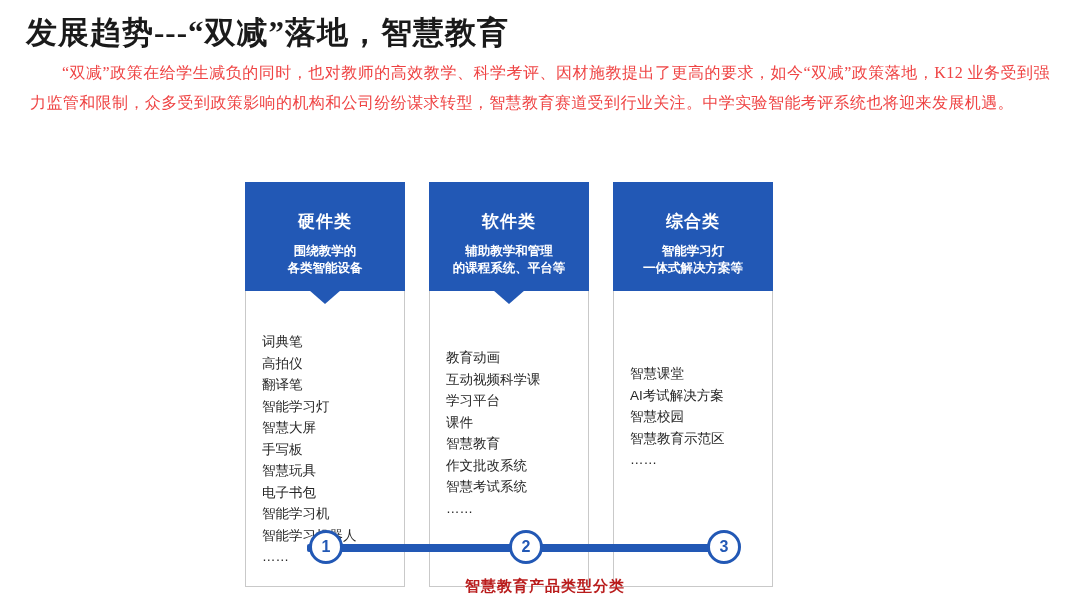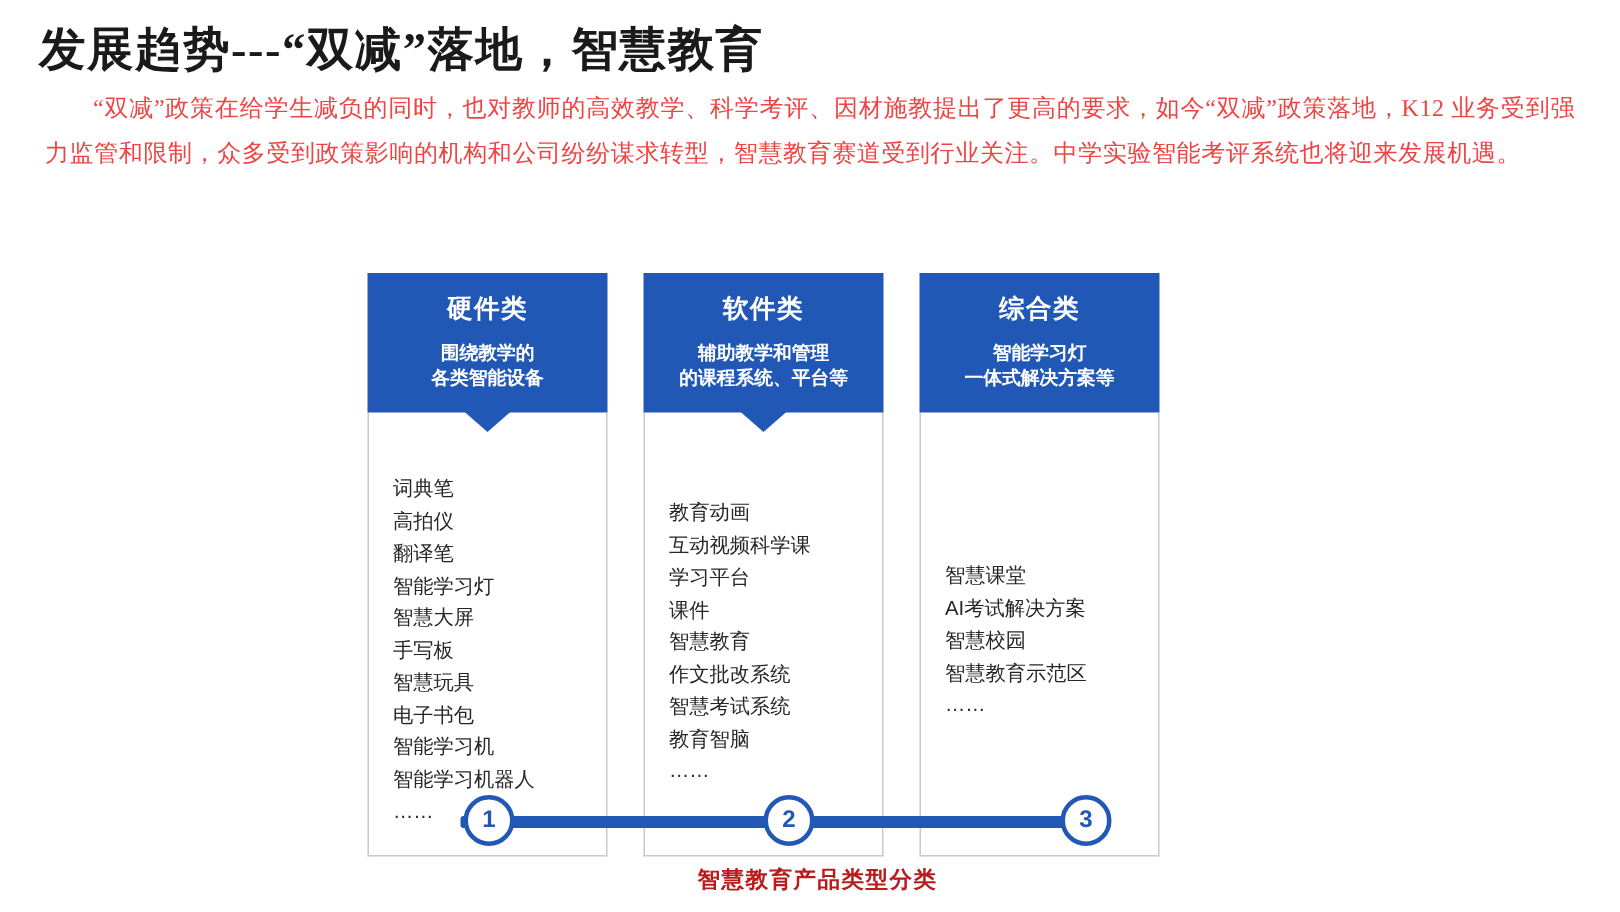--- a/index.html
+++ b/index.html
@@ -72,20 +72,21 @@
     color: #ffffff;
     text-align: center;
     padding: 12px 6px 14px 6px;
     position: relative;
   }
   .col-header .col-title {
     font-size: 17px;
     font-weight: bold;
     letter-spacing: 1px;
     margin-bottom: 10px;
+    margin-top: 16px;
   }
   .col-header .col-sub {
     font-size: 12.5px;
     font-weight: bold;
     line-height: 17px;
   }
   .col-header .notch {
     position: absolute;
     left: 50%;
     bottom: -13px;
@@ -101,21 +102,21 @@
     border: 1px solid #c9c9c9;
     border-top: none;
     height: 296px;
     padding: 40px 14px 10px 16px;
     box-sizing: border-box;
     font-size: 13.5px;
     line-height: 21.5px;
     color: #262626;
   }
   .col-body.pad-more { padding-top: 56px; }
-  .col-body.pad-most { padding-top: 98px; }
+  .col-body.pad-most { padding-top: 72px; }
   .col-body div { white-space: nowrap; }
 
   
   .connector {
     position: absolute;
     left: 62px;
     top: 362px;
     width: 418px;
     height: 8px;
     background: #2258b5;
@@ -194,21 +195,20 @@
         <div class="notch"></div>
       </div>
       <div class="col-body pad-more">
         <div>教育动画</div>
         <div>互动视频科学课</div>
         <div>学习平台</div>
         <div>课件</div>
         <div>智慧教育</div>
         <div>作文批改系统</div>
         <div>智慧考试系统</div>
-        <div>教育智脑</div>
         <div>……</div>
       </div>
     </div>
 
     <div class="column">
       <div class="col-header">
         <div class="col-title">综合类</div>
         <div class="col-sub">智能学习灯</div>
         <div class="col-sub">一体式解决方案等</div>
       </div>

